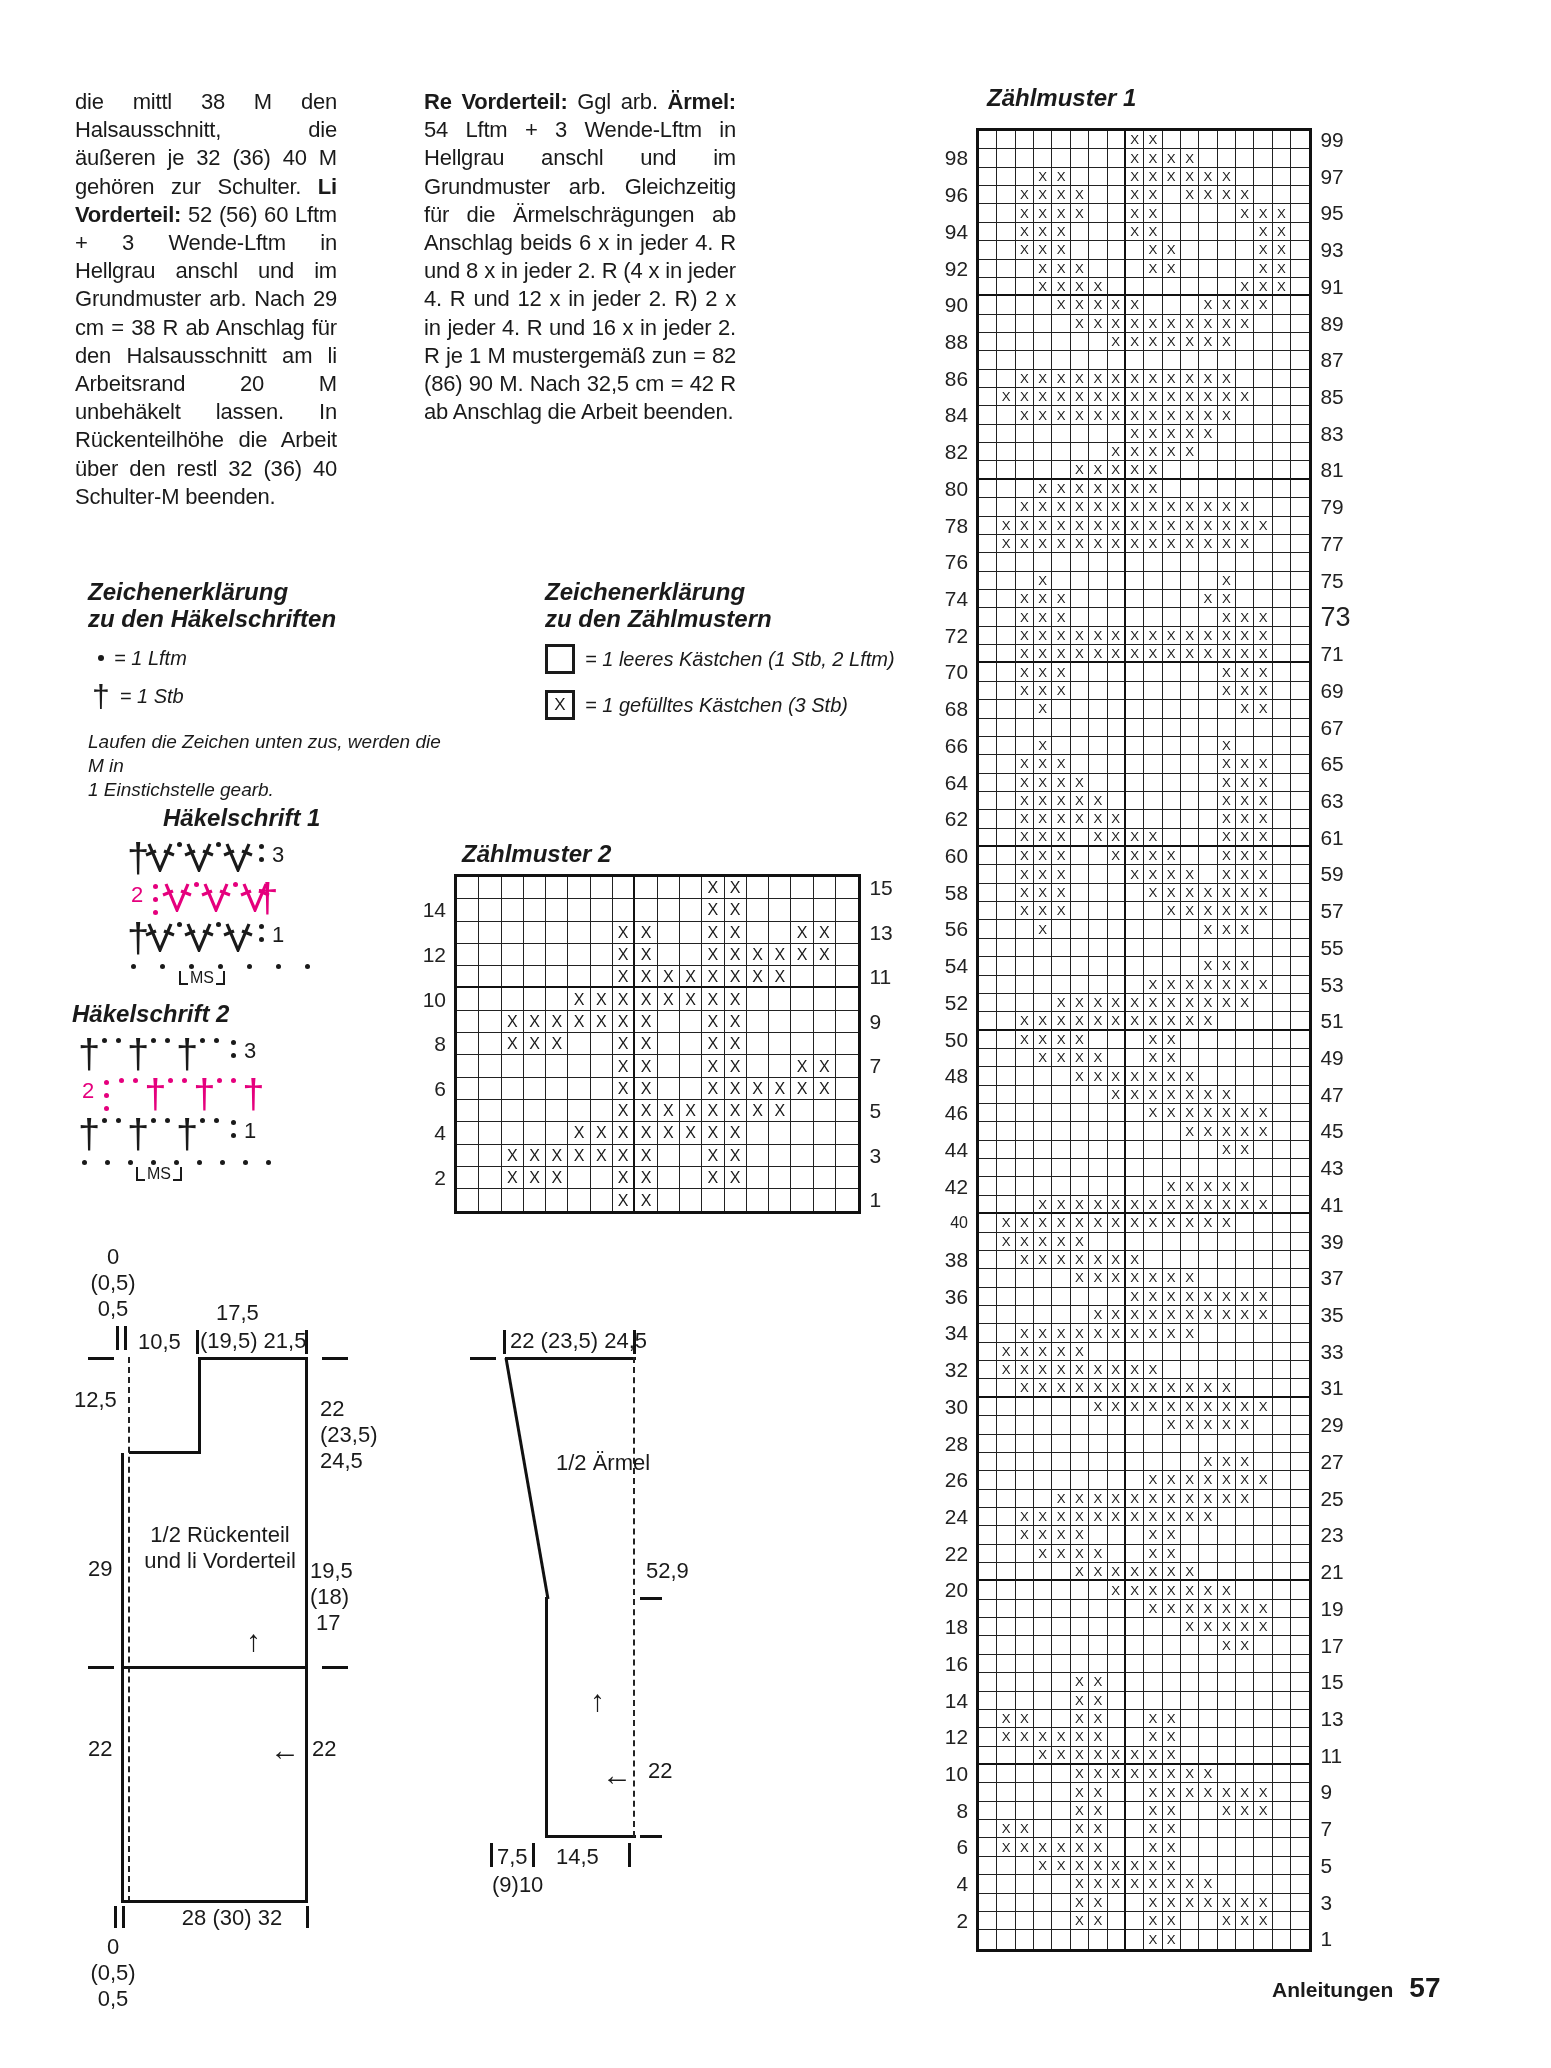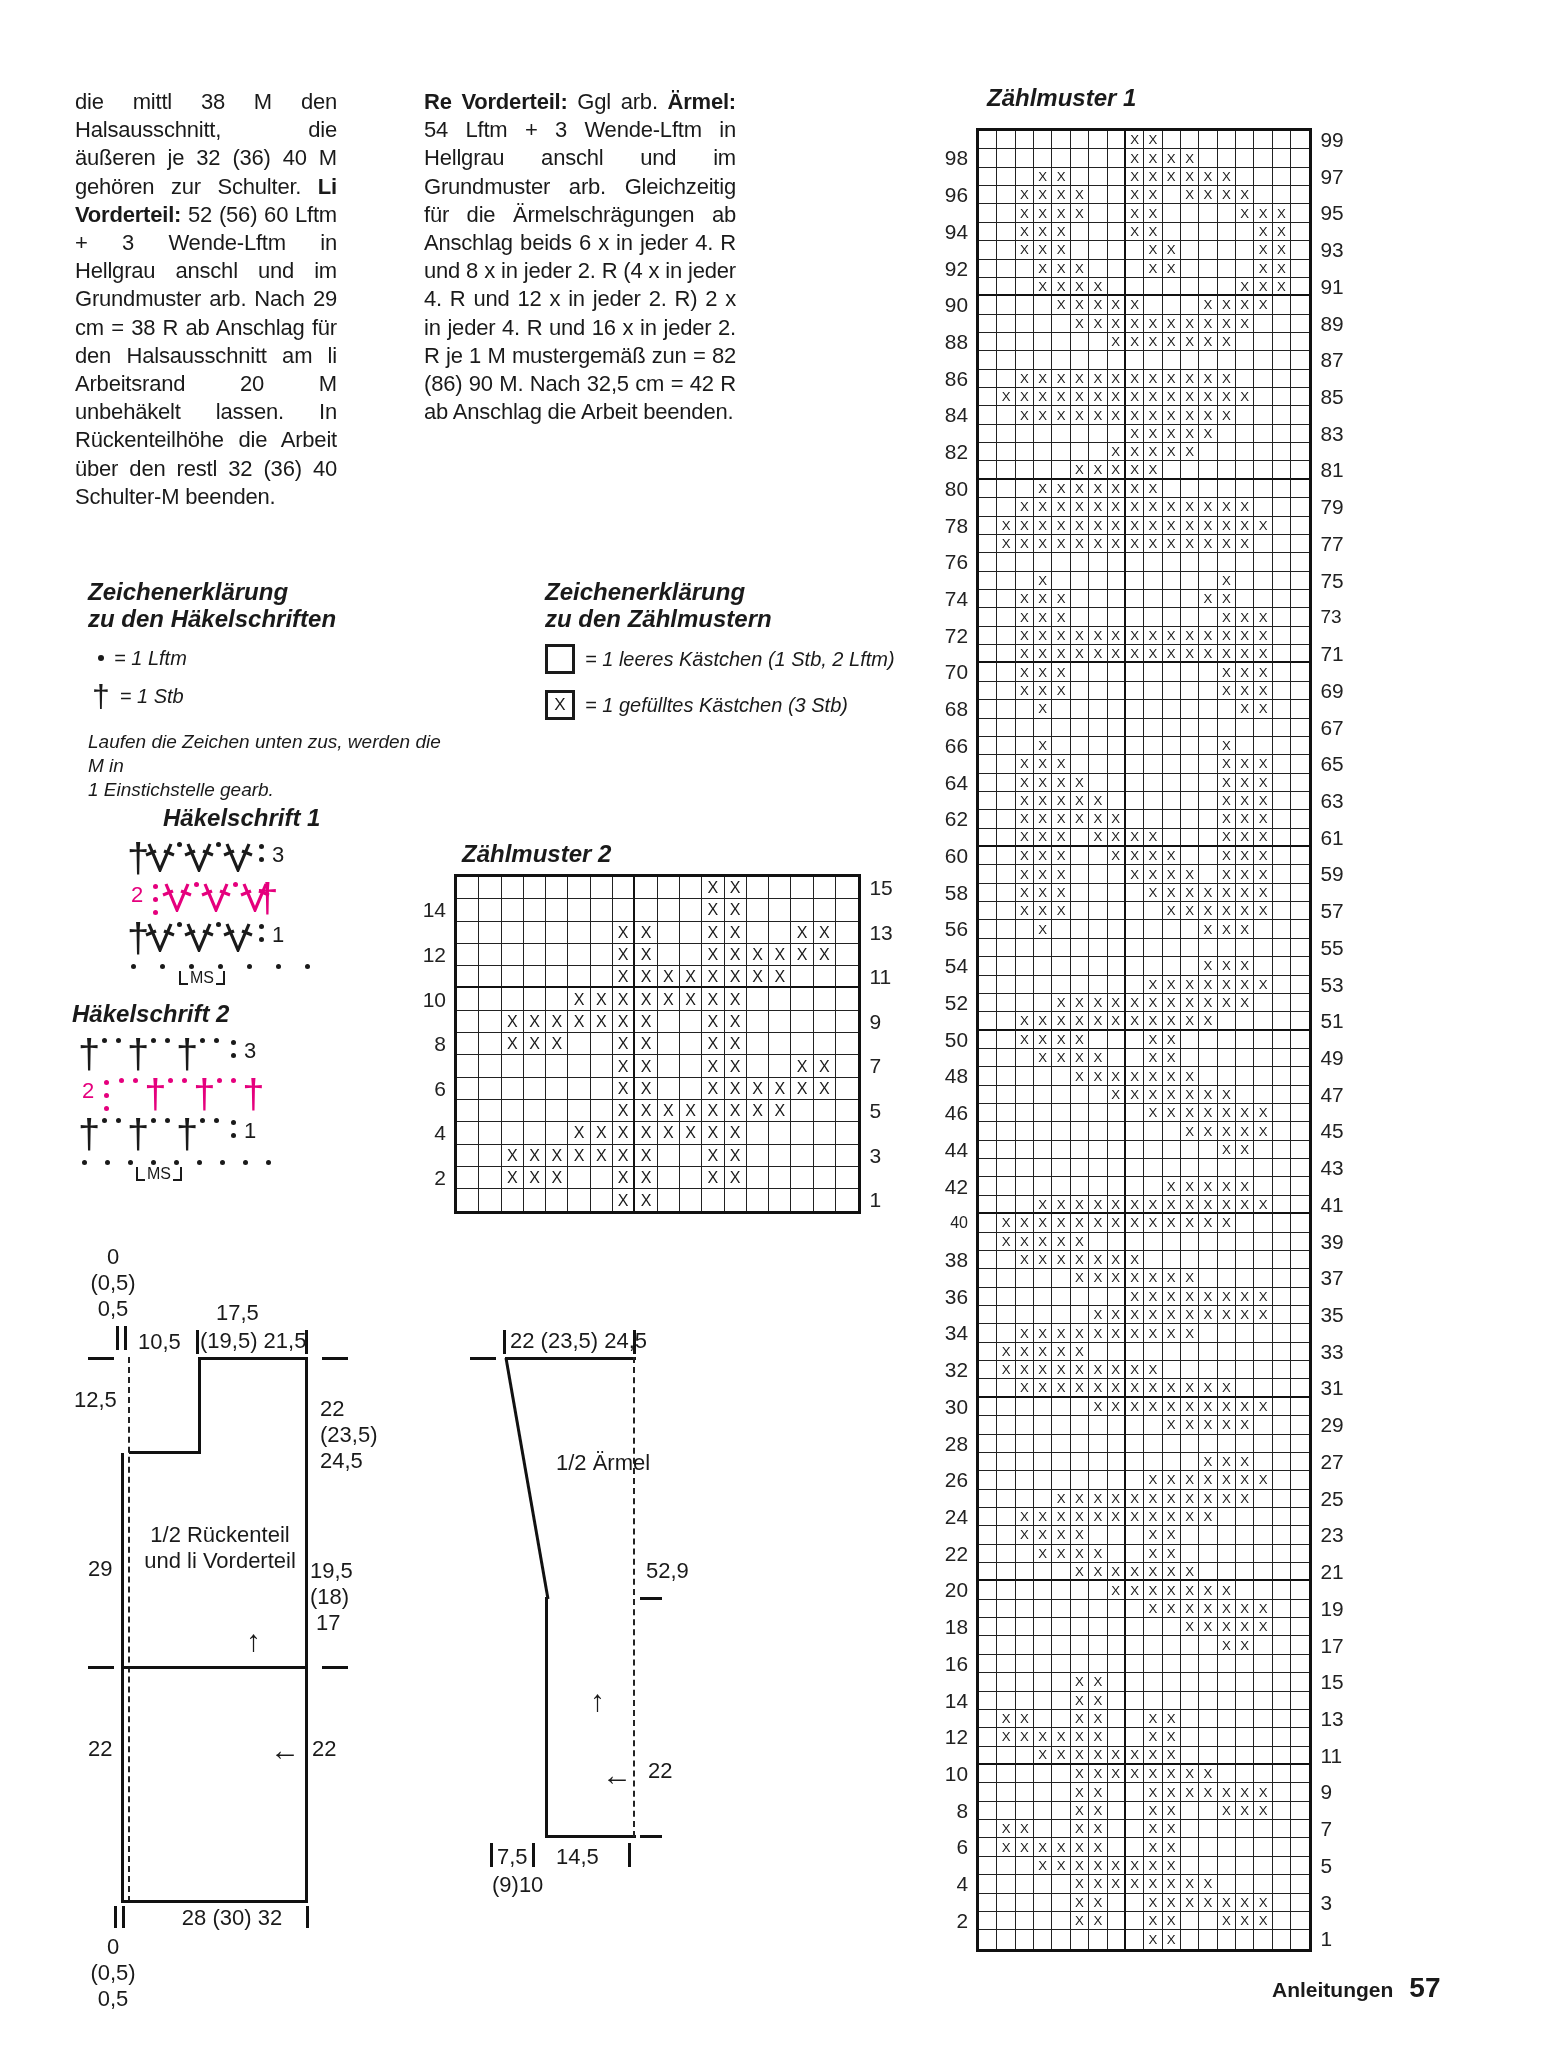--- a/index.html
+++ b/index.html
@@ -2356,21 +2356,21 @@
     <div class="rowlab" style="top: 296.76px; line-height: 18.36px; font-size: 20.86px; left: 344.48px;">83</div>
     <div class="rowlab" style="top: 315.12px; line-height: 18.36px; font-size: 20.86px; right: 344.48px;">82</div>
     <div class="rowlab" style="top: 333.48px; line-height: 18.36px; font-size: 20.86px; left: 344.48px;">81</div>
     <div class="rowlab" style="top: 351.84px; line-height: 18.36px; font-size: 20.86px; right: 344.48px;">80</div>
     <div class="rowlab" style="top: 370.2px; line-height: 18.36px; font-size: 20.86px; left: 344.48px;">79</div>
     <div class="rowlab" style="top: 388.56px; line-height: 18.36px; font-size: 20.86px; right: 344.48px;">78</div>
     <div class="rowlab" style="top: 406.92px; line-height: 18.36px; font-size: 20.86px; left: 344.48px;">77</div>
     <div class="rowlab" style="top: 425.28px; line-height: 18.36px; font-size: 20.86px; right: 344.48px;">76</div>
     <div class="rowlab" style="top: 443.64px; line-height: 18.36px; font-size: 20.86px; left: 344.48px;">75</div>
     <div class="rowlab" style="top: 462px; line-height: 18.36px; font-size: 20.86px; right: 344.48px;">74</div>
-    <div class="rowlab" style="top: 480.36px; line-height: 18.36px; font-size: 19px; left: 344.48px;">73</div>
+    <div class="rowlab" style="top: 480.36px; line-height: 18.36px; font-size: 27px; left: 344.48px;">73</div>
     <div class="rowlab" style="top: 498.72px; line-height: 18.36px; font-size: 20.86px; right: 344.48px;">72</div>
     <div class="rowlab" style="top: 517.08px; line-height: 18.36px; font-size: 20.86px; left: 344.48px;">71</div>
     <div class="rowlab" style="top: 535.44px; line-height: 18.36px; font-size: 20.86px; right: 344.48px;">70</div>
     <div class="rowlab" style="top: 553.8px; line-height: 18.36px; font-size: 20.86px; left: 344.48px;">69</div>
     <div class="rowlab" style="top: 572.16px; line-height: 18.36px; font-size: 20.86px; right: 344.48px;">68</div>
     <div class="rowlab" style="top: 590.52px; line-height: 18.36px; font-size: 20.86px; left: 344.48px;">67</div>
     <div class="rowlab" style="top: 608.88px; line-height: 18.36px; font-size: 20.86px; right: 344.48px;">66</div>
     <div class="rowlab" style="top: 627.24px; line-height: 18.36px; font-size: 20.86px; left: 344.48px;">65</div>
     <div class="rowlab" style="top: 645.6px; line-height: 18.36px; font-size: 20.86px; right: 344.48px;">64</div>
     <div class="rowlab" style="top: 663.96px; line-height: 18.36px; font-size: 20.86px; left: 344.48px;">63</div>

